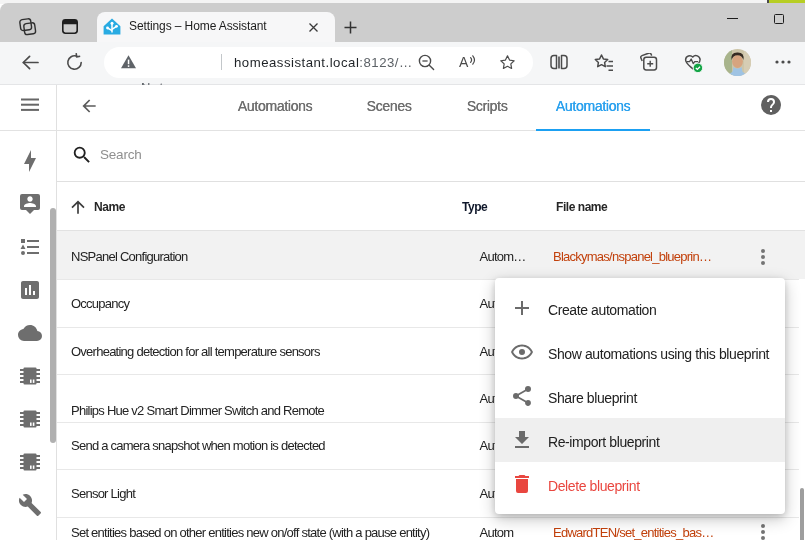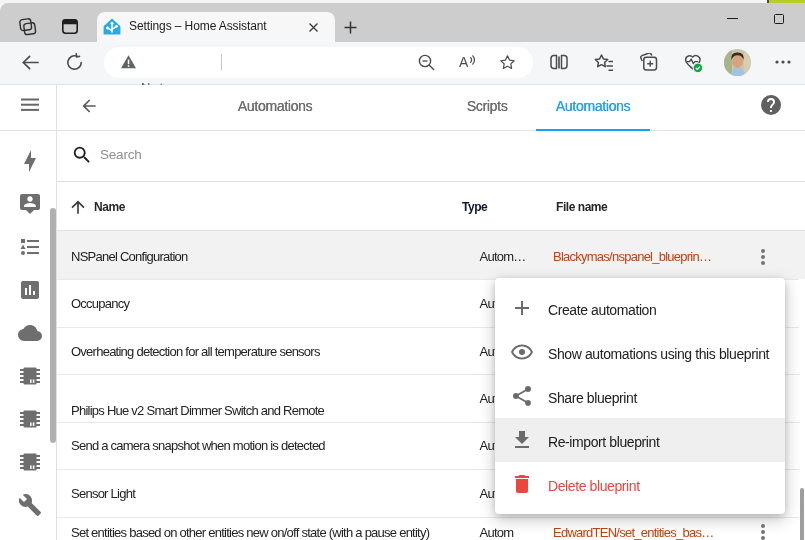--- a/index.html
+++ b/index.html
@@ -79,20 +79,21 @@
   
   <div class="abs" style="left:104px;top:47px;width:429px;height:31px;background:#ffffff;border-radius:16px;"></div>
   
   <svg class="abs" style="left:120px;top:54px;" width="17" height="16" viewBox="0 0 17 16">
     <path d="M8.5 1.2 L16 14.3 H1 Z" fill="#5f6368"></path>
     <rect x="7.8" y="5.6" width="1.5" height="4.6" fill="#fff"></rect>
     <rect x="7.8" y="11.3" width="1.5" height="1.6" fill="#fff"></rect>
   </svg>
   <div class="abs" style="left:141px;top:55.5px;font-size:13px;letter-spacing:0.95px;color:#5c6166;line-height:14px;white-space:nowrap;margin-top:25px;">Not secure</div>
   <div class="abs" style="left:221px;top:54px;width:1px;height:16px;background:#c3c7ca;"></div>
+  <div class="abs" style="left:234px;top:55px;font-size:13.2px;letter-spacing:0.5px;color:#1e2226;line-height:15px;white-space:nowrap;">homeassistant.local<span style="color:#5c6166;">:8123/…</span></div>
   
   <svg class="abs" style="left:418px;top:54px;" width="17" height="17" viewBox="0 0 17 17">
     <circle cx="7" cy="7" r="5.6" fill="none" stroke="#4b4b4b" stroke-width="1.4"></circle>
     <path d="M11.3 11.3 L15.6 15.6" stroke="#4b4b4b" stroke-width="1.4" stroke-linecap="round"></path>
     <path d="M4.4 7 H9.6" stroke="#4b4b4b" stroke-width="1.3"></path>
   </svg>
   
   <svg class="abs" style="left:457px;top:53px;" width="19" height="18" viewBox="0 0 19 18">
     <text x="2" y="14" font-family="Liberation Sans" font-size="14" fill="#4b4b4b">A</text>
     <path d="M13.6 4.7 q2 2.3 0 4.6 M15.8 2.8 q3.4 4.2 0 8.4" stroke="#4b4b4b" stroke-width="1.2" fill="none" stroke-linecap="round"></path>
@@ -236,20 +237,21 @@
     </svg>
 
   
   <div class="abs" style="left:50px;top:208px;width:6px;height:235px;background:#b0b0b0;border-radius:3px;"></div>
 
   
   <svg class="abs" style="left:79px;top:96px;" width="20" height="20" viewBox="0 0 24 24">
       <path fill="#5b5b5b" d="M20,11V13H8L13.5,18.5L12.08,19.92L4.16,12L12.08,4.08L13.5,5.5L8,11H20Z"></path>
     </svg>
   <div class="abs" style="left:180px;top:98px;width:190px;text-align:center;font-size:14px;letter-spacing:-0.3px;color:#6f6f6f;text-shadow:0.3px 0 0 #6f6f6f;">Automations</div>
+  <div class="abs" style="left:329px;top:98px;width:120px;text-align:center;font-size:14px;letter-spacing:-0.3px;color:#6f6f6f;text-shadow:0.3px 0 0 #6f6f6f;">Scenes</div>
   <div class="abs" style="left:427px;top:98px;width:120px;text-align:center;font-size:14px;letter-spacing:-0.3px;color:#6f6f6f;text-shadow:0.3px 0 0 #6f6f6f;">Scripts</div>
   <div class="abs" style="left:533px;top:98px;width:120px;text-align:center;font-size:14px;letter-spacing:-0.3px;color:#2aa1ee;text-shadow:0.3px 0 0 #2aa1ee;">Automations</div>
   <div class="abs" style="left:536px;top:128.8px;width:114px;height:2.6px;background:#1ba0f2;"></div>
   <svg class="abs" style="left:759px;top:93px;" width="24" height="24" viewBox="0 0 24 24">
       <path fill="#606060" d="M15.07,11.25L14.17,12.17C13.45,12.89 13,13.5 13,15H11V14.5C11,13.39 11.45,12.39 12.17,11.67L13.41,10.41C13.78,10.05 14,9.55 14,9C14,7.89 13.1,7 12,7A2,2 0 0,0 10,9H8A4,4 0 0,1 12,5A4,4 0 0,1 16,9C16,9.88 15.64,10.67 15.07,11.25M13,19H11V17H13M12,2A10,10 0 0,0 2,12A10,10 0 0,0 12,22A10,10 0 0,0 22,12C22,6.47 17.5,2 12,2Z"></path>
     </svg>
 
   
   <svg class="abs" style="left:70.5px;top:143.5px;" width="22" height="22" viewBox="0 0 24 24">
       <path fill="#212121" d="M9.5,3A6.5,6.5 0 0,1 16,9.5C16,11.11 15.41,12.59 14.44,13.73L14.71,14H15.5L20.5,19L19,20.5L14,15.5V14.71L13.73,14.44C12.59,15.41 11.11,16 9.5,16A6.5,6.5 0 0,1 3,9.5A6.5,6.5 0 0,1 9.5,3M9.5,5C7,5 5,7 5,9.5C5,12 7,14 9.5,14C12,14 14,12 14,9.5C14,7 12,5 9.5,5Z"></path>

